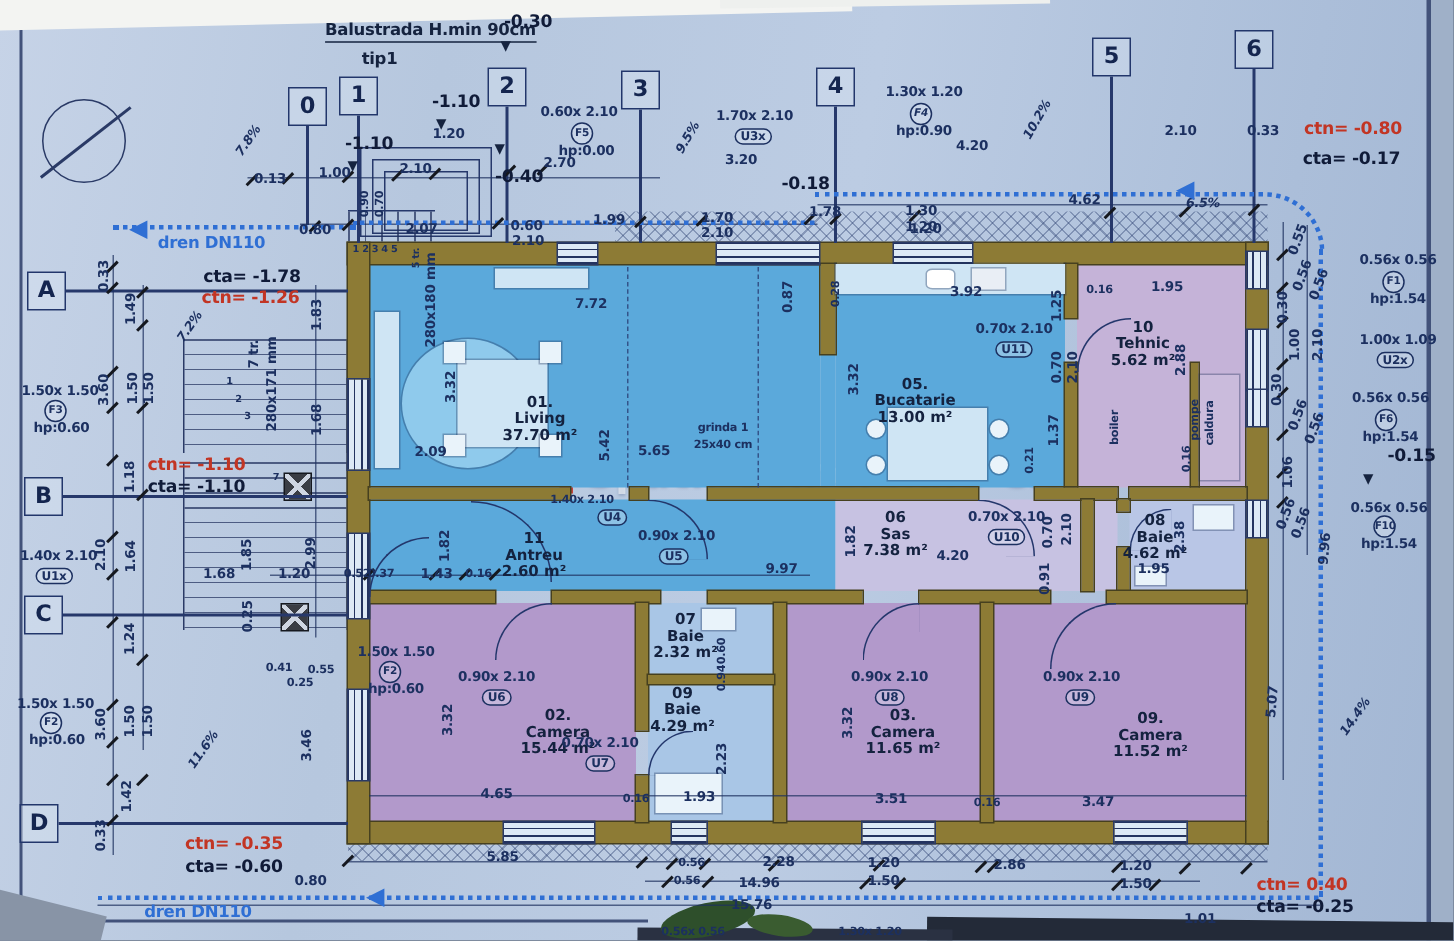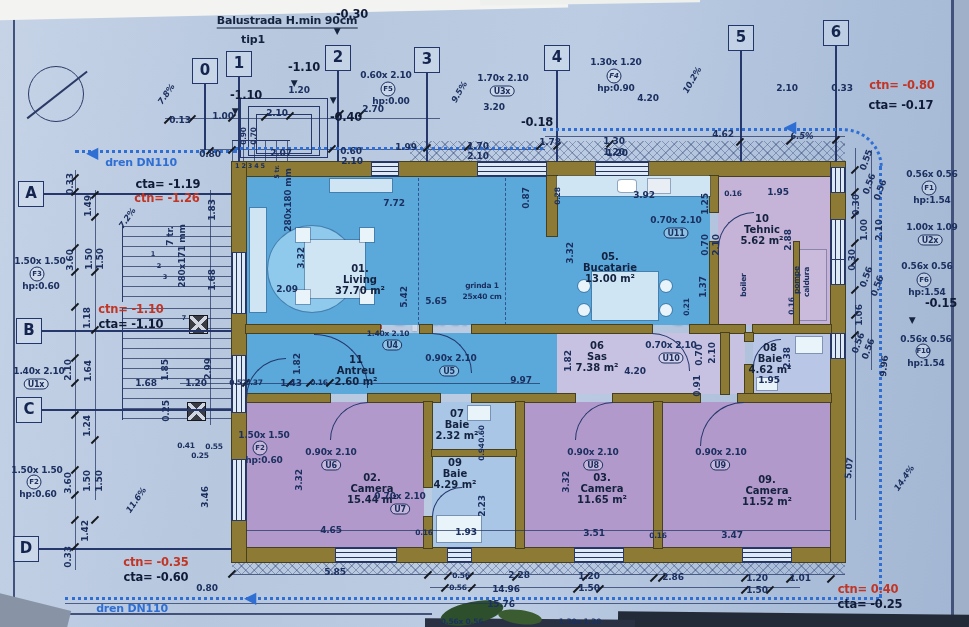--- a/index.html
+++ b/index.html
@@ -400,21 +400,21 @@
     <div class="ann " style="left: 478px; top: 156px;">2.10</div>
     <div class="ann " style="left: 281px; top: 153px;">2.07</div>
     <div class="ann " style="left: 210px; top: 154px;">0.80</div>
     <div class="ann sm" style="left: 243px; top: 136px; transform: translate(-50%, -50%) rotate(-90deg);">0.90</div>
     <div class="ann sm" style="left: 253px; top: 136px; transform: translate(-50%, -50%) rotate(-90deg);">0.70</div>
     <div class="ann drain" style="left: 141px; top: 162px;">dren DN110</div>
     <div class="ann barrow" style="left: 92px; top: 152px;">◀</div>
     <div class="ann barrow" style="left: 790px; top: 126px;">◀</div>
     <div class="ann pct" style="left: 166px; top: 94px; transform: translate(-50%, -50%) rotate(-55deg);">7.8%</div>
     <div class="ann tiny" style="left: 250px; top: 166px;">1 2 3 4 5</div>
-    <div class="ann lvl" style="left: 168px; top: 184px;">cta= -1.19</div>
+    <div class="ann lvl" style="left: 168px; top: 184px;">cta= -1.78</div>
     <div class="ann red" style="left: 167px; top: 198px;">ctn= -1.26</div>
     <div class="ann pct" style="left: 127px; top: 218px; transform: translate(-50%, -50%) rotate(-55deg);">7.2%</div>
     <div class="ann " style="left: 70px; top: 184px; transform: translate(-50%, -50%) rotate(-90deg);">0.33</div>
     <div class="ann " style="left: 88px; top: 206px; transform: translate(-50%, -50%) rotate(-90deg);">1.49</div>
     <div class="ann " style="left: 70px; top: 260px; transform: translate(-50%, -50%) rotate(-90deg);">3.60</div>
     <div class="ann " style="left: 89px; top: 259px; transform: translate(-50%, -50%) rotate(-90deg);">1.50</div>
     <div class="ann " style="left: 100px; top: 259px; transform: translate(-50%, -50%) rotate(-90deg);">1.50</div>
     <div class="ann " style="left: 40px; top: 261px;">1.50x 1.50</div>
     <div class="ann circ" style="left: 37px; top: 274px;">F3</div>
     <div class="ann " style="left: 41px; top: 286px;">hp:0.60</div>
@@ -459,21 +459,21 @@
     <div class="ann " style="left: 205px; top: 497px; transform: translate(-50%, -50%) rotate(-90deg);">3.46</div>
     <div class="ann red" style="left: 156px; top: 562px;">ctn= -0.35</div>
     <div class="ann lvl" style="left: 156px; top: 577px;">cta= -0.60</div>
     <div class="ann " style="left: 207px; top: 588px;">0.80</div>
     <div class="ann drain" style="left: 132px; top: 608px;">dren DN110</div>
     <div class="ann barrow" style="left: 250px; top: 597px;">◀</div>
     <div class="ann " style="left: 288px; top: 200px; transform: translate(-50%, -50%) rotate(-90deg);">280x180 mm</div>
     <div class="ann tiny" style="left: 277px; top: 172px; transform: translate(-50%, -50%) rotate(-90deg);">5 tr.</div>
     <div class="ann " style="left: 394px; top: 203px;">7.72</div>
     <div class="ann " style="left: 301px; top: 258px; transform: translate(-50%, -50%) rotate(-90deg);">3.32</div>
-    <div class="ann " style="left: 287px; top: 289px;">2.09</div>
+    <div class="ann " style="left: 287px; top: 302px;">2.09</div>
     <div class="ann " style="left: 436px; top: 301px;">5.65</div>
     <div class="ann " style="left: 404px; top: 297px; transform: translate(-50%, -50%) rotate(-90deg);">5.42</div>
     <div class="ann sm" style="left: 482px; top: 285px;">grinda 1</div>
     <div class="ann sm" style="left: 482px; top: 296px;">25x40 cm</div>
     <div class="ann " style="left: 617px; top: 153px;">1.20</div>
     <div class="ann " style="left: 644px; top: 195px;">3.92</div>
     <div class="ann " style="left: 676px; top: 220px;">0.70x 2.10</div>
     <div class="ann oval" style="left: 676px; top: 233px;">U11</div>
     <div class="ann " style="left: 570px; top: 253px; transform: translate(-50%, -50%) rotate(-90deg);">3.32</div>
     <div class="ann " style="left: 526px; top: 198px; transform: translate(-50%, -50%) rotate(-90deg);">0.87</div>
@@ -524,21 +524,21 @@
     <div class="ann " style="left: 699px; top: 355px; transform: translate(-50%, -50%) rotate(-90deg);">0.70</div>
     <div class="ann " style="left: 712px; top: 353px; transform: translate(-50%, -50%) rotate(-90deg);">2.10</div>
     <div class="ann " style="left: 697px; top: 386px; transform: translate(-50%, -50%) rotate(-90deg);">0.91</div>
     <div class="ann " style="left: 769px; top: 380px;">1.95</div>
     <div class="ann " style="left: 787px; top: 358px; transform: translate(-50%, -50%) rotate(-90deg);">2.38</div>
     <div class="ann " style="left: 568px; top: 361px; transform: translate(-50%, -50%) rotate(-90deg);">1.82</div>
     <div class="ann " style="left: 521px; top: 380px;">9.97</div>
     <div class="ann " style="left: 451px; top: 358px;">0.90x 2.10</div>
     <div class="ann oval" style="left: 449px; top: 371px;">U5</div>
     <div class="ann sm" style="left: 388px; top: 333px;">1.40x 2.10</div>
-    <div class="ann oval" style="left: 392px; top: 345px; text-align: center;">U4</div>
+    <div class="ann oval" style="left: 408px; top: 345px; text-align: center;">U4</div>
     <div class="ann " style="left: 264px; top: 435px;">1.50x 1.50</div>
     <div class="ann circ" style="left: 260px; top: 448px;">F2</div>
     <div class="ann " style="left: 264px; top: 460px;">hp:0.60</div>
     <div class="ann " style="left: 331px; top: 452px;">0.90x 2.10</div>
     <div class="ann oval" style="left: 331px; top: 465px;">U6</div>
     <div class="ann " style="left: 299px; top: 480px; transform: translate(-50%, -50%) rotate(-90deg);">3.32</div>
     <div class="ann " style="left: 400px; top: 496px;">0.70x 2.10</div>
     <div class="ann oval" style="left: 400px; top: 509px;">U7</div>
     <div class="ann " style="left: 331px; top: 530px;">4.65</div>
     <div class="ann sm" style="left: 424px; top: 532px;">0.16</div>
@@ -558,18 +558,18 @@
     <div class="ann sm" style="left: 461px; top: 575px;">0.56</div>
     <div class="ann sm" style="left: 458px; top: 587px;">0.56</div>
     <div class="ann " style="left: 519px; top: 575px;">2.28</div>
     <div class="ann " style="left: 506px; top: 589px;">14.96</div>
     <div class="ann " style="left: 589px; top: 576px;">1.20</div>
     <div class="ann " style="left: 589px; top: 588px;">1.50</div>
     <div class="ann " style="left: 501px; top: 604px;">15.76</div>
     <div class="ann " style="left: 673px; top: 577px;">2.86</div>
     <div class="ann " style="left: 757px; top: 578px;">1.20</div>
     <div class="ann " style="left: 757px; top: 590px;">1.50</div>
-    <div class="ann " style="left: 800px; top: 578px;">1.01</div>
+    <div class="ann " style="left: 800px; top: 613px;">1.01</div>
     <div class="ann red" style="left: 868px; top: 589px;">ctn= 0.40</div>
     <div class="ann lvl" style="left: 870px; top: 604px;">cta= -0.25</div>
     <div class="ann sm" style="left: 462px; top: 621px;">0.56x 0.56</div>
     <div class="ann sm" style="left: 580px; top: 621px;">1.30x 1.20</div>
   </div>
 
 </body></html>

